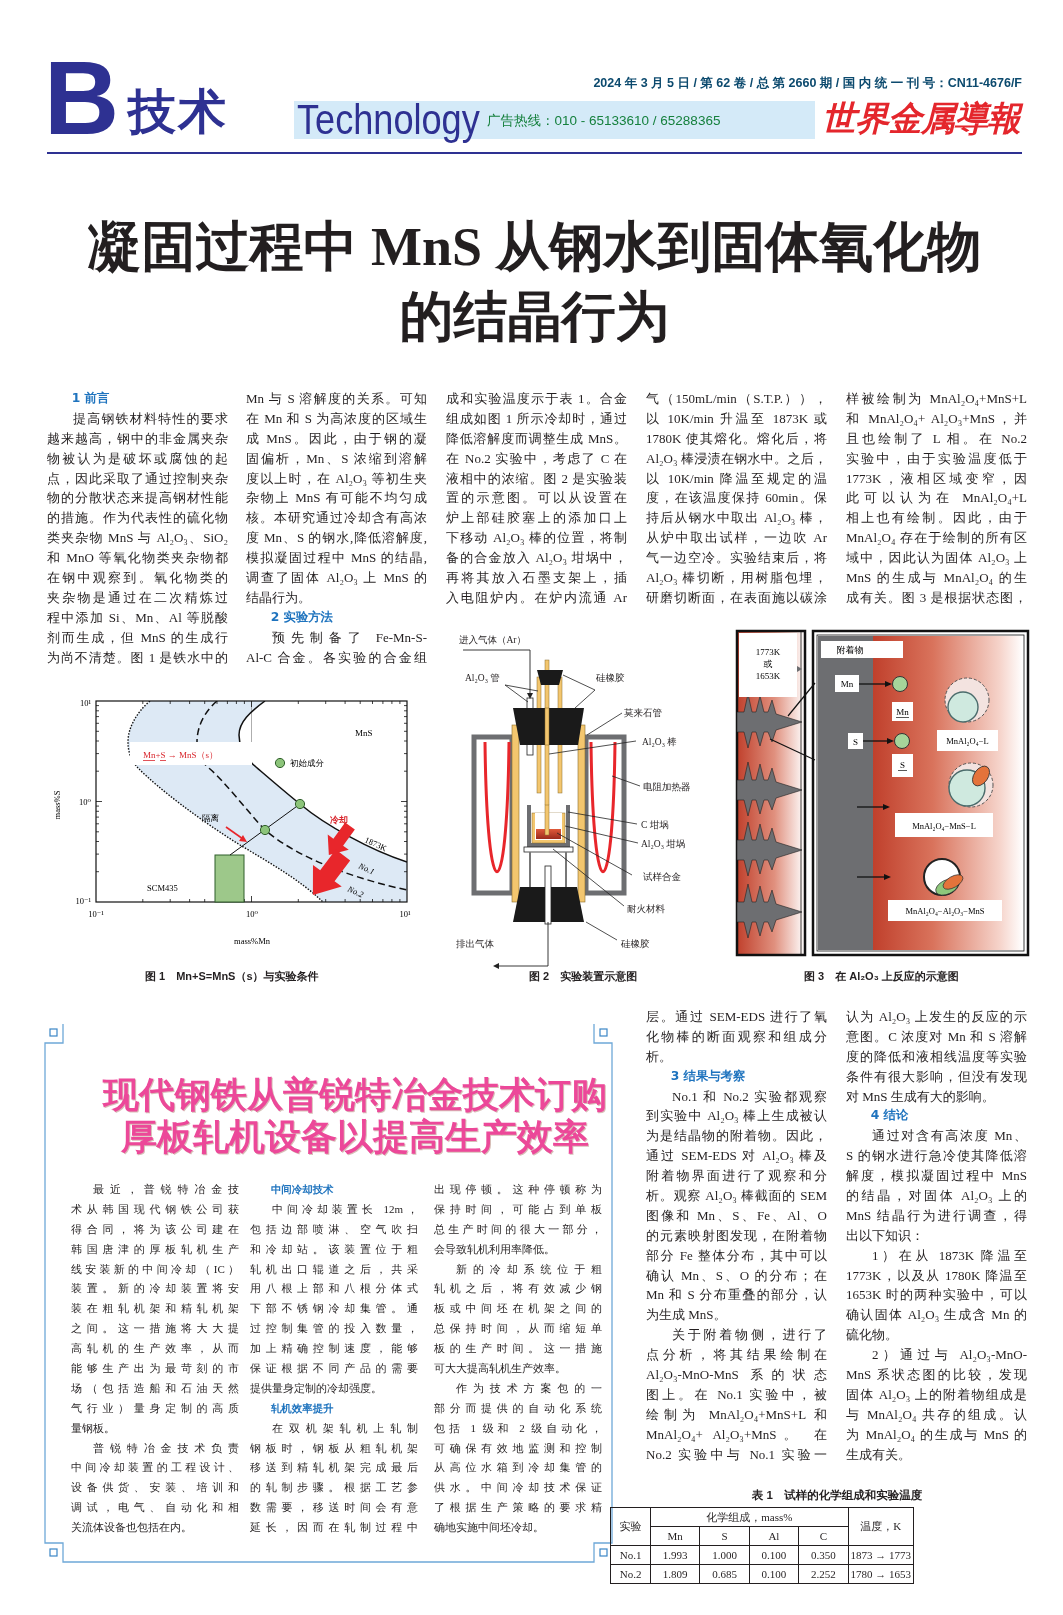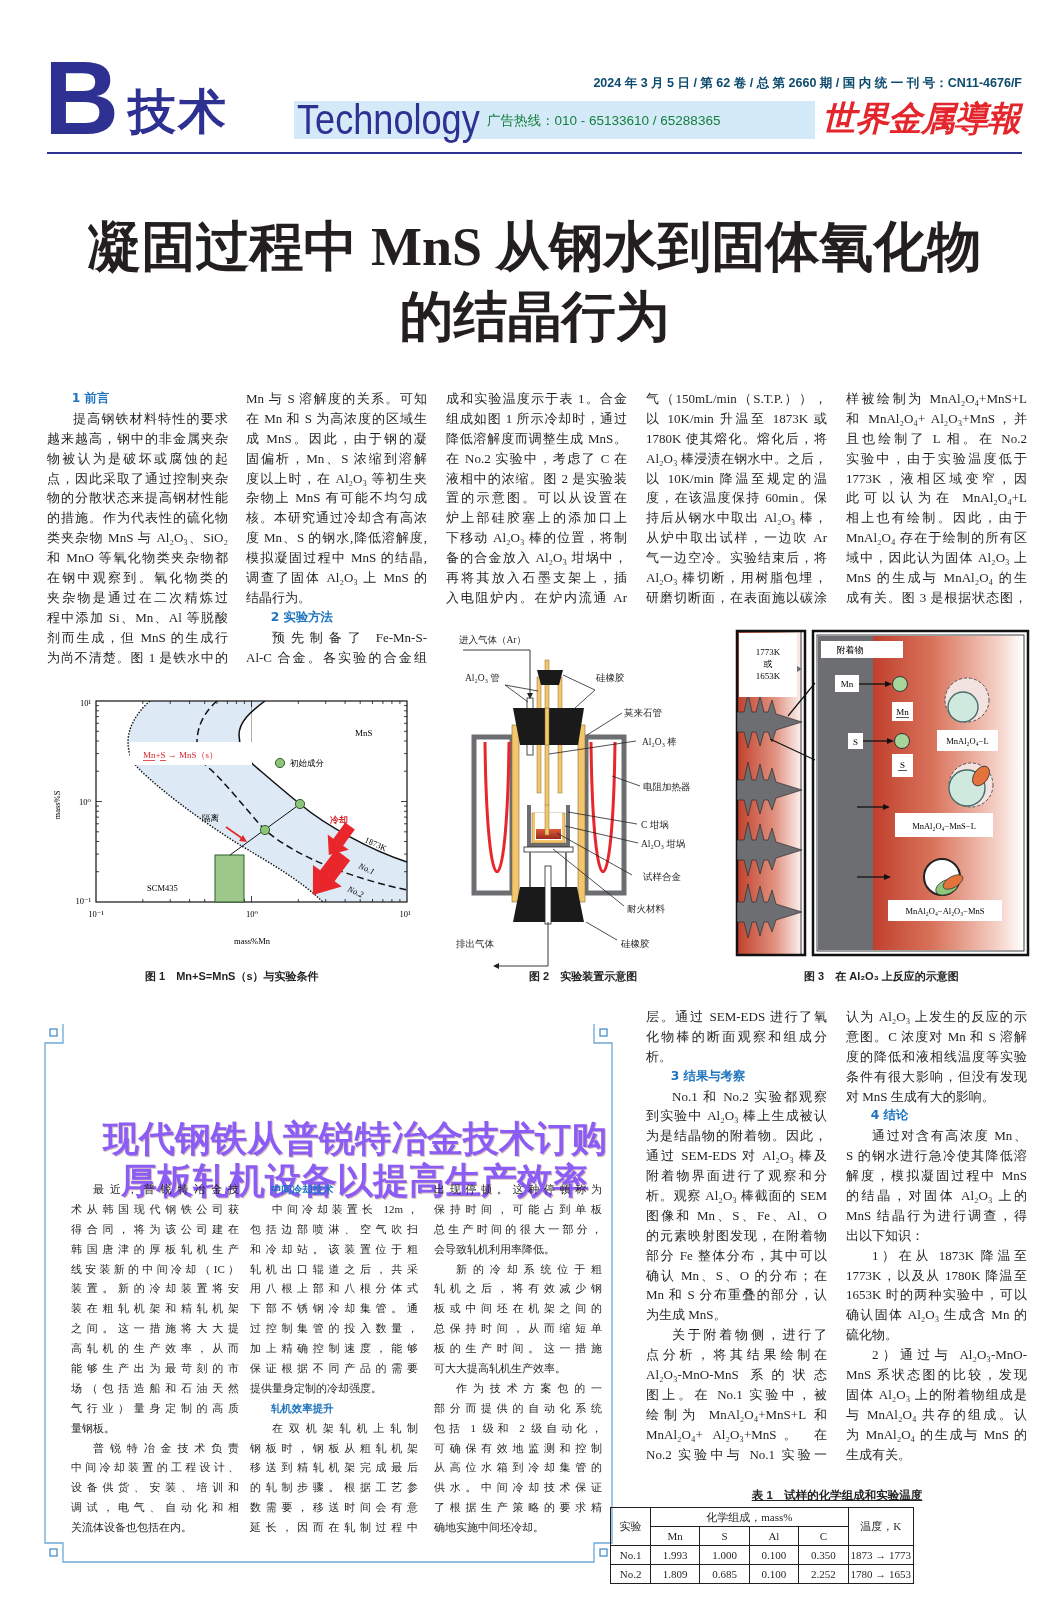--- a/index.html
+++ b/index.html
@@ -21,24 +21,24 @@
   .col{position:absolute;width:181px;font-size:13px;}
   .bcol{position:absolute;width:168px;font-size:11px;}
   .ln{height:19.9px;line-height:19.9px;white-space:nowrap;text-align:justify;text-align-last:justify;}
   .s-p{padding-left:2em;}
   .s-e{text-align:center;text-align-last:left;}
   .s-h{padding-left:2em;text-align:left;text-align-last:left;color:#1e73be;
        font-family:"DejaVu Sans","Liberation Sans",sans-serif;font-weight:bold;font-size:0.95em;}
   
   .cap{top:969px;font:bold 11px/14px "Liberation Sans",sans-serif;color:#231f20;white-space:nowrap;}
   
-  .box-title{left:45px;width:620px;text-align:center;font:bold 36px/40px "DejaVu Sans",sans-serif;color:#8b5cf6;
-             white-space:nowrap;text-shadow:1px 1px 0 rgba(140,70,50,.35);margin-top:44px;}
+  .box-title{left:45px;width:620px;text-align:center;font:bold 36px/40px "DejaVu Sans",sans-serif;color:#ec4899;
+             white-space:nowrap;text-shadow:1px 1px 0 rgba(140,70,50,.35);}
   
-  #tbl-title{left:646px;top:1488px;width:382px;text-align:center;font:bold 11.5px/15px "Liberation Sans",sans-serif;white-space:nowrap;text-decoration:underline;}
+  #tbl-title{left:646px;top:1488px;width:382px;text-align:center;font:bold 11.5px/15px "Liberation Sans",sans-serif;white-space:nowrap;}
   #tbl{left:610px;top:1507px;width:304px;border-collapse:collapse;border:1.5px solid #231f20;
        font:11px/1 "Liberation Serif",serif;color:#231f20;}
   #tbl td,#tbl th{border:1px solid #231f20;text-align:center;font-weight:normal;padding:0;height:18px;}
   svg text{font-family:"Liberation Serif","DejaVu Serif",serif;}
 </style>
 </head>
 <body>
 
 <div id="page">
 

